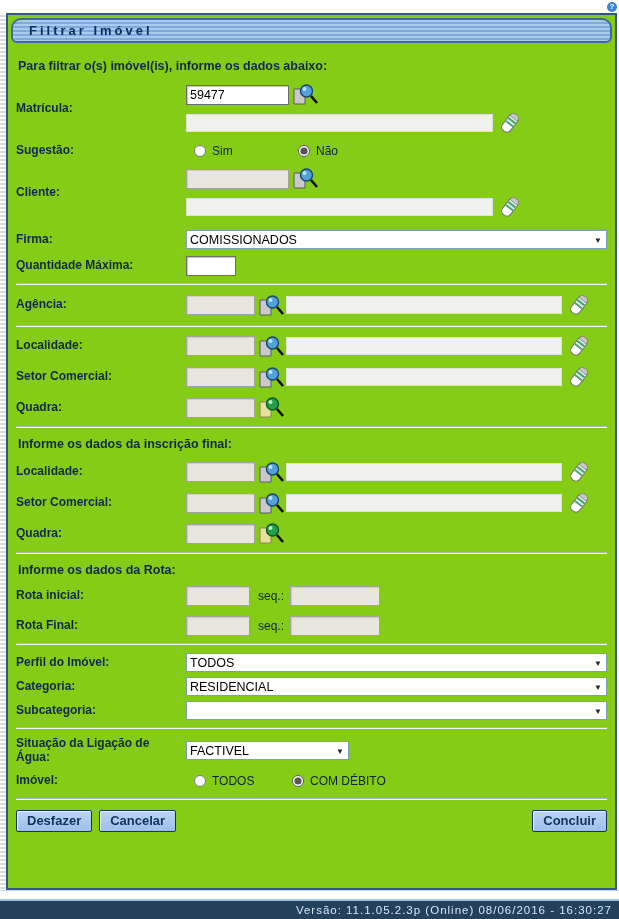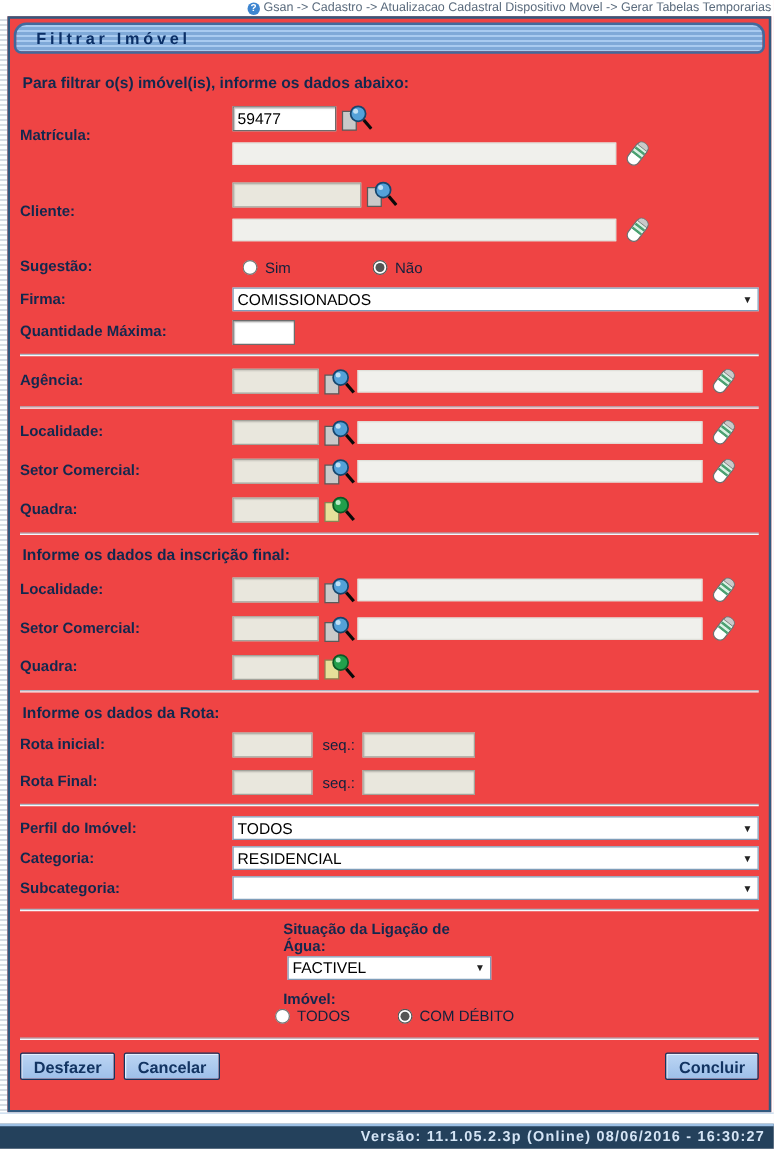--- a/index.html
+++ b/index.html
@@ -9,21 +9,21 @@
   .top-strip { height:13px; background:#fff; display:flex; align-items:center;
                justify-content:flex-end; padding-right:2px; gap:3px; }
   .help-ico { width:10px; height:10px; border-radius:50%; background:#3d85d0;
               color:#fff; font-size:8px; line-height:10px; text-align:center;
               font-weight:bold; flex:none; }
   .crumb { font-size:10px; color:#5a6b7d; white-space:nowrap; }
   
   .rail { position:absolute; left:0; top:13px; width:6px; height:877px;
           background:repeating-linear-gradient(180deg,#ffffff 0 2px,#d7dde3 2px 4px); }
   .main { position:absolute; left:6px; top:13px; width:611px; height:877px;
-          background:#ef4444; border:2px solid #31597f; border-left-width:2px; }
+          background:#84cc16; border:2px solid #31597f; border-left-width:2px; }
   .title-bar { margin:3px 3px 0 3px; height:25px; border:2px solid #41699c;
                border-radius:10px 10px 6px 6px;
                background:repeating-linear-gradient(180deg,#a9cbf0 0 2px,#7fa9d8 2px 4px);
                display:flex; align-items:center; padding-left:16px; }
   .title-bar span { font-size:13px; font-weight:bold; color:#0b2f66; letter-spacing:3px; }
   .content { padding:0 8px; }
   .intro { margin:16px 0 10px 2px; font-weight:bold; font-size:12.5px; color:#12284e; }
   .sec-title { margin:9px 0 9px 2px; font-weight:bold; font-size:12.5px; color:#12284e; }
   .row { display:flex; align-items:center; }
   .lbl { width:170px; flex:none; font-weight:bold; font-size:12px; color:#12284e; line-height:1.15; }
@@ -53,55 +53,54 @@
          border:1px solid #16355e; border-radius:2px; color:#123462; font-weight:bold;
          font-size:13px; font-family:"Liberation Sans", sans-serif; cursor:pointer;
          box-shadow:inset 1px 1px 0 #e4f0fd; margin-right:7px;text-align:center; }
   .btn-right { margin-left:auto; margin-right:0; }
   
   .gap { position:absolute; left:0; top:890px; width:619px; height:9px; background:#fff;
          border-top:1px solid #c2d6ec; }
   .footer { position:absolute; left:0; top:899px; width:619px; height:20px; background:#24415c;
             border-top:2px solid #9dc0e4; display:flex; align-items:center;
             justify-content:flex-end; padding-right:7px; }
-  .footer span { color:#d5e5f6; font-size:11.5px; font-weight:bold; letter-spacing:1px; white-space:nowrap; }
+  .footer span { color:#d5e5f6; font-size:11.5px; font-weight:normal; letter-spacing:1px; white-space:nowrap; }
   svg { display:block; }
 </style>
 </head>
 <body>
 
 <svg width="0" height="0" style="position:absolute">
   <defs>
     <pattern id="gstr" width="6" height="4" patternUnits="userSpaceOnUse" patternTransform="rotate(0)">
       <rect width="6" height="4" fill="#d9f0e3"></rect>
         <rect width="6" height="2" fill="#4aa071"></rect>
     </pattern>
   </defs>
 </svg>
 
 <div class="top-strip">
   <span class="help-ico">?</span>
-  <span class="crumb">Gsan -&gt; Cadastro -&gt; Atualizacao Cadastral Dispositivo Movel -&gt; Gerar Tabelas Temporarias</span>
 </div>
 
 <div class="rail"></div>
 
 <div class="main">
   <div class="title-bar">
     <span>Filtrar Imóvel</span>
   </div>
 
   <div class="content">
     <div class="intro">Para filtrar o(s) imóvel(is), informe os dados abaixo:</div>
 
     <div class="row" style="margin-bottom:9px;">
       <div class="lbl">Matrícula:</div>
       <div class="stack">
         <div class="line">
-          <input class="txt" style="width: 83px;" value="59477">
+          <input class="txt" style="width: 103px;" value="59477">
           <span class="ico">
             <svg width="26" height="23" viewBox="0 0 26 23">
                 <path d="M2 6h8l3 3v12H2z" fill="#c9c9c9" stroke="#5a5a5a"></path>
                 <circle cx="14.5" cy="8" r="6" fill="#54a1d8" stroke="#16466e" stroke-width="1.4"></circle>
                 <circle cx="12.5" cy="6" r="2" fill="#bfe0f4"></circle>
                 <line x1="19" y1="13" x2="25" y2="20" stroke="#0a0a0a" stroke-width="2.6"></line>
               </svg>
           </span>
         </div>
         <div class="line">
@@ -109,20 +108,34 @@
           <span class="ico eraser">
             <svg width="22" height="24" viewBox="0 0 22 24">
                 <g transform="rotate(38 11 12)">
                   <rect x="6" y="2" width="10" height="20" rx="4.5" fill="#ffffff" stroke="#6f6f6f"></rect>
                   <path d="M6.5 6 h9 v8 h-9 z" fill="url(#gstr)"></path>
                   <path d="M6.5 4.5 a4.5 3 0 0 1 9 0 v1.5 h-9 z" fill="#c9c9c9" stroke="#6f6f6f" stroke-width=".6"></path>
                 </g>
               </svg>
           </span>
         </div>
+      </div>
+    </div>
+
+    <div class="row" style="margin-bottom:9px;">
+      <div class="lbl">Sugestão:</div>
+      <div class="radio-group">
+        <span class="radio-item" style="width:104px">
+          <input type="radio" name="sugestao" class="rb" style="">
+          <span class="rlab">Sim</span>
+        </span>
+        <span class="radio-item">
+          <input type="radio" name="sugestao" class="rb" checked="" style="">
+          <span class="rlab">Não</span>
+        </span>
       </div>
     </div>
 
     <div class="row" style="margin-bottom:11px;">
       <div class="lbl">Cliente:</div>
       <div class="stack">
         <div class="line">
           <input class="txt txt-dis" style="width: 103px;" value="">
           <span class="ico">
             <svg width="26" height="23" viewBox="0 0 26 23">
@@ -141,34 +154,20 @@
                   <rect x="6" y="2" width="10" height="20" rx="4.5" fill="#ffffff" stroke="#6f6f6f"></rect>
                   <path d="M6.5 6 h9 v8 h-9 z" fill="url(#gstr)"></path>
                   <path d="M6.5 4.5 a4.5 3 0 0 1 9 0 v1.5 h-9 z" fill="#c9c9c9" stroke="#6f6f6f" stroke-width=".6"></path>
                 </g>
               </svg>
           </span>
         </div>
       </div>
     </div>
 
-    <div class="row" style="margin-bottom:9px;">
-      <div class="lbl">Sugestão:</div>
-      <div class="radio-group">
-        <span class="radio-item" style="width:104px">
-          <input type="radio" name="sugestao" class="rb" style="">
-          <span class="rlab">Sim</span>
-        </span>
-        <span class="radio-item">
-          <input type="radio" name="sugestao" class="rb" checked="" style="">
-          <span class="rlab">Não</span>
-        </span>
-      </div>
-    </div>
-
     <div class="row" style="margin-bottom:7px;">
       <div class="lbl">Firma:</div>
       <div class="sel" style="width:477px">
         <span class="val">COMISSIONADOS</span>
         <span class="arr">▼</span>
       </div>
     </div>
 
     <div class="row" style="margin-bottom:6px;">
       <div class="lbl">Quantidade Máxima:</div>
@@ -362,29 +361,29 @@
     <div class="row" style="margin-bottom:6px;">
       <div class="lbl">Subcategoria:</div>
       <div class="sel" style="width:427px">
         <span class="val"></span>
         <span class="arr">▼</span>
       </div>
     </div>
 
     <div class="divider"></div>
 
-    <div class="row" style="margin:8px 0 9px 0;flex-direction:column;">
+    <div class="row" style="margin:8px 0 9px 0;">
       <div class="lbl" style="white-space:normal; width:170px;">Situação da Ligação de Água:</div>
       <div class="sel" style="width:163px">
         <span class="val">FACTIVEL</span>
         <span class="arr">▼</span>
       </div>
     </div>
 
-    <div class="row" style="margin-bottom:10px;flex-direction:column;">
+    <div class="row" style="margin-bottom:10px;">
       <div class="lbl">Imóvel:</div>
       <div class="radio-group">
         <span class="radio-item" style="width:98px">
           <input type="radio" name="imovel" class="rb" style="">
           <span class="rlab">TODOS</span>
         </span>
         <span class="radio-item">
           <input type="radio" name="imovel" class="rb" checked="" style="">
           <span class="rlab">COM DÉBITO</span>
         </span>

